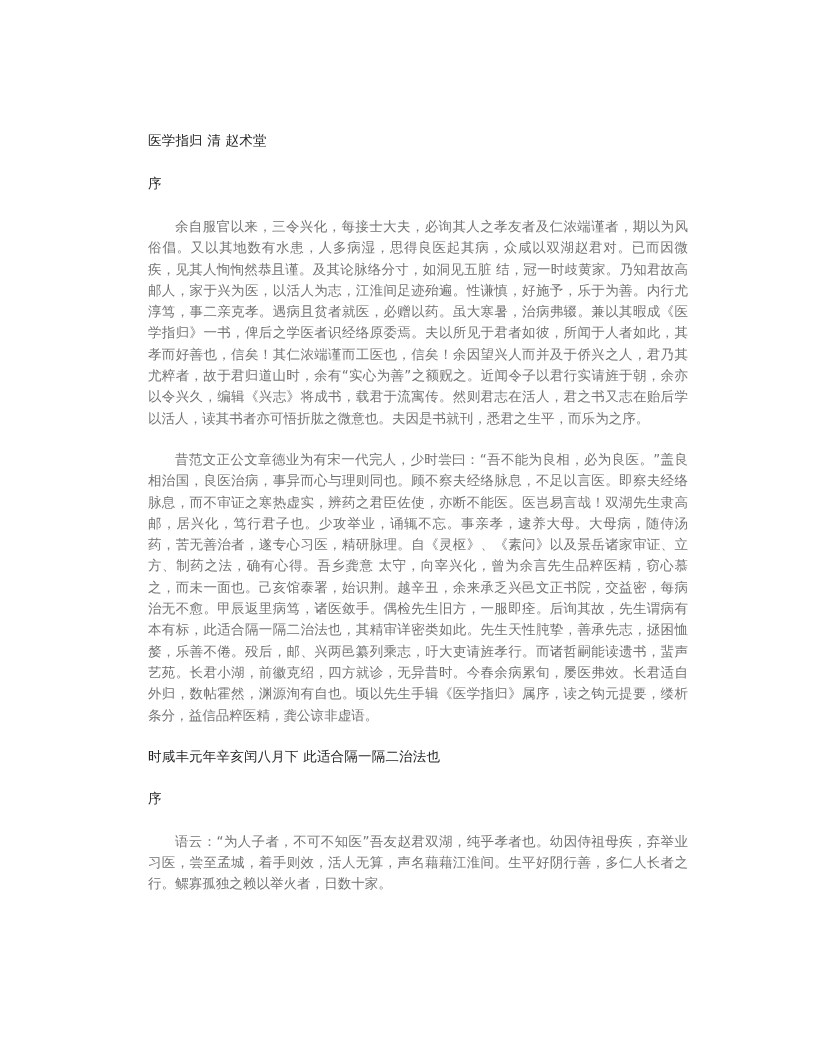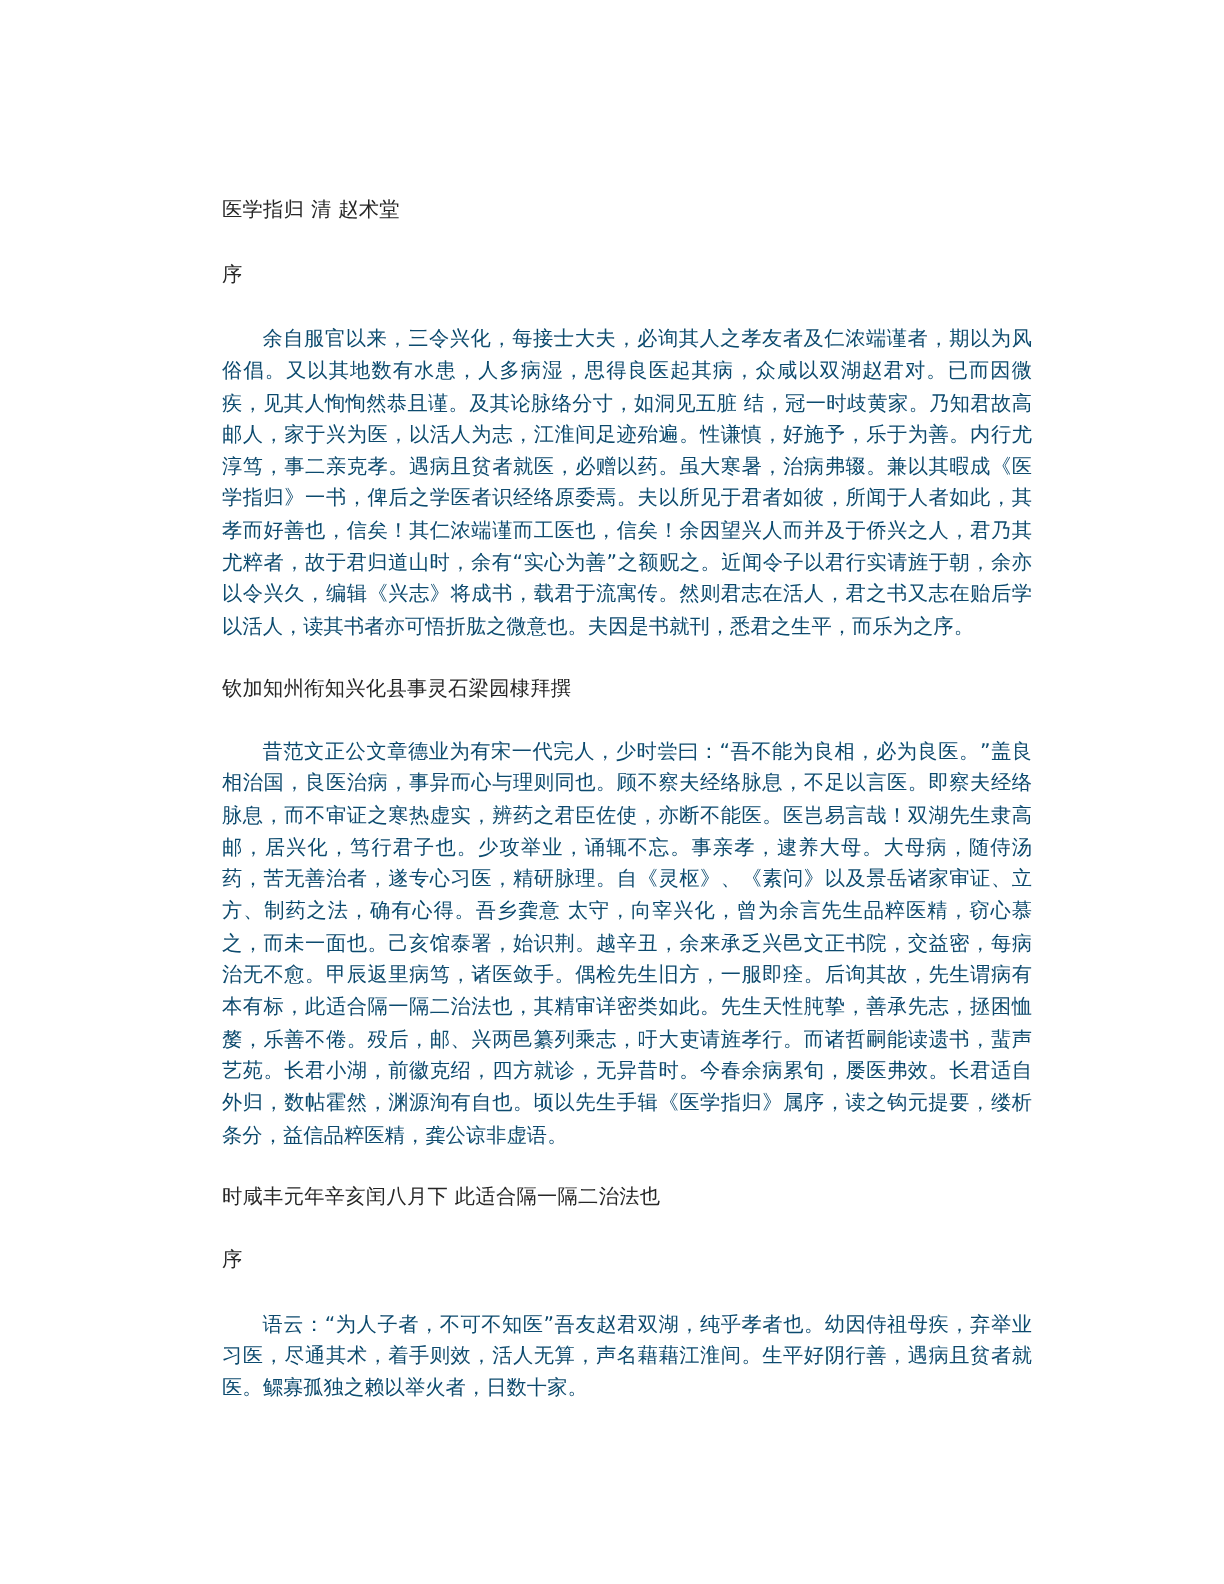--- a/index.html
+++ b/index.html
@@ -40,21 +40,21 @@
     color: #262626;
     letter-spacing: 0.2px;
   }
   .body-para {
     font-size: 13.5px;
     line-height: 21.3px;
     margin: 0 0 20px 0;
     text-align: justify;
     text-justify: inter-ideograph;
     text-indent: 27px;
-    color: #0c4a6e;
+    color: #737373;
     word-break: break-all;
     letter-spacing: 0.05px;
   }
   .signature-line {
     font-size: 13.5px;
     line-height: 21px;
     margin: 0 0 21px 0;
     text-indent: 0;
     color: #262626;
     letter-spacing: 0.2px;
@@ -63,20 +63,19 @@
 </head>
 <body>
 
 <div class="page">
 
   <div class="doc-title">医学指归  清  赵术堂</div>
 
   <div id="content-blocks">
       <div class="section-heading">序</div>
       <div class="body-para">余自服官以来，三令兴化，每接士大夫，必询其人之孝友者及仁浓端谨者，期以为风俗倡。又以其地数有水患，人多病湿，思得良医起其病，众咸以双湖赵君对。已而因微疾，见其人恂恂然恭且谨。及其论脉络分寸，如洞见五脏 结，冠一时歧黄家。乃知君故高邮人，家于兴为医，以活人为志，江淮间足迹殆遍。性谦慎，好施予，乐于为善。内行尤淳笃，事二亲克孝。遇病且贫者就医，必赠以药。虽大寒暑，治病弗辍。兼以其暇成《医学指归》一书，俾后之学医者识经络原委焉。夫以所见于君者如彼，所闻于人者如此，其孝而好善也，信矣！其仁浓端谨而工医也，信矣！余因望兴人而并及于侨兴之人，君乃其尤粹者，故于君归道山时，余有“实心为善”之额贶之。近闻令子以君行实请旌于朝，余亦以令兴久，编辑《兴志》将成书，载君于流寓传。然则君志在活人，君之书又志在贻后学以活人，读其书者亦可悟折肱之微意也。夫因是书就刊，悉君之生平，而乐为之序。</div>
-      <div class="signature-line">钦加知州衔知兴化县事灵石梁园棣拜撰</div>
       <div class="body-para">昔范文正公文章德业为有宋一代完人，少时尝曰：“吾不能为良相，必为良医。”盖良相治国，良医治病，事异而心与理则同也。顾不察夫经络脉息，不足以言医。即察夫经络脉息，而不审证之寒热虚实，辨药之君臣佐使，亦断不能医。医岂易言哉！双湖先生隶高邮，居兴化，笃行君子也。少攻举业，诵辄不忘。事亲孝，逮养大母。大母病，随侍汤药，苦无善治者，遂专心习医，精研脉理。自《灵枢》、《素问》以及景岳诸家审证、立方、制药之法，确有心得。吾乡龚意 太守，向宰兴化，曾为余言先生品粹医精，窃心慕之，而未一面也。己亥馆泰署，始识荆。越辛丑，余来承乏兴邑文正书院，交益密，每病治无不愈。甲辰返里病笃，诸医敛手。偶检先生旧方，一服即痊。后询其故，先生谓病有本有标，此适合隔一隔二治法也，其精审详密类如此。先生天性肫挚，善承先志，拯困恤嫠，乐善不倦。殁后，邮、兴两邑纂列乘志，吁大吏请旌孝行。而诸哲嗣能读遗书，蜚声艺苑。长君小湖，前徽克绍，四方就诊，无异昔时。今春余病累旬，屡医弗效。长君适自外归，数帖霍然，渊源洵有自也。顷以先生手辑《医学指归》属序，读之钩元提要，缕析条分，益信品粹医精，龚公谅非虚语。</div>
       <div class="signature-line">时咸丰元年辛亥闰八月下  此适合隔一隔二治法也</div>
       <div class="section-heading">序</div>
-      <div class="body-para">语云：“为人子者，不可不知医”吾友赵君双湖，纯乎孝者也。幼因侍祖母疾，弃举业习医，尽通其术，着手则效，活人无算，声名藉藉江淮间。生平好阴行善，遇病且贫者就医。鳏寡孤独之赖以举火者，日数十家。</div>
+      <div class="body-para">语云：“为人子者，不可不知医”吾友赵君双湖，纯乎孝者也。幼因侍祖母疾，弃举业习医，尝至孟城，着手则效，活人无算，声名藉藉江淮间。生平好阴行善，多仁人长者之行。鳏寡孤独之赖以举火者，日数十家。</div>
     </div>
 
 </div>
 
 </body></html>

